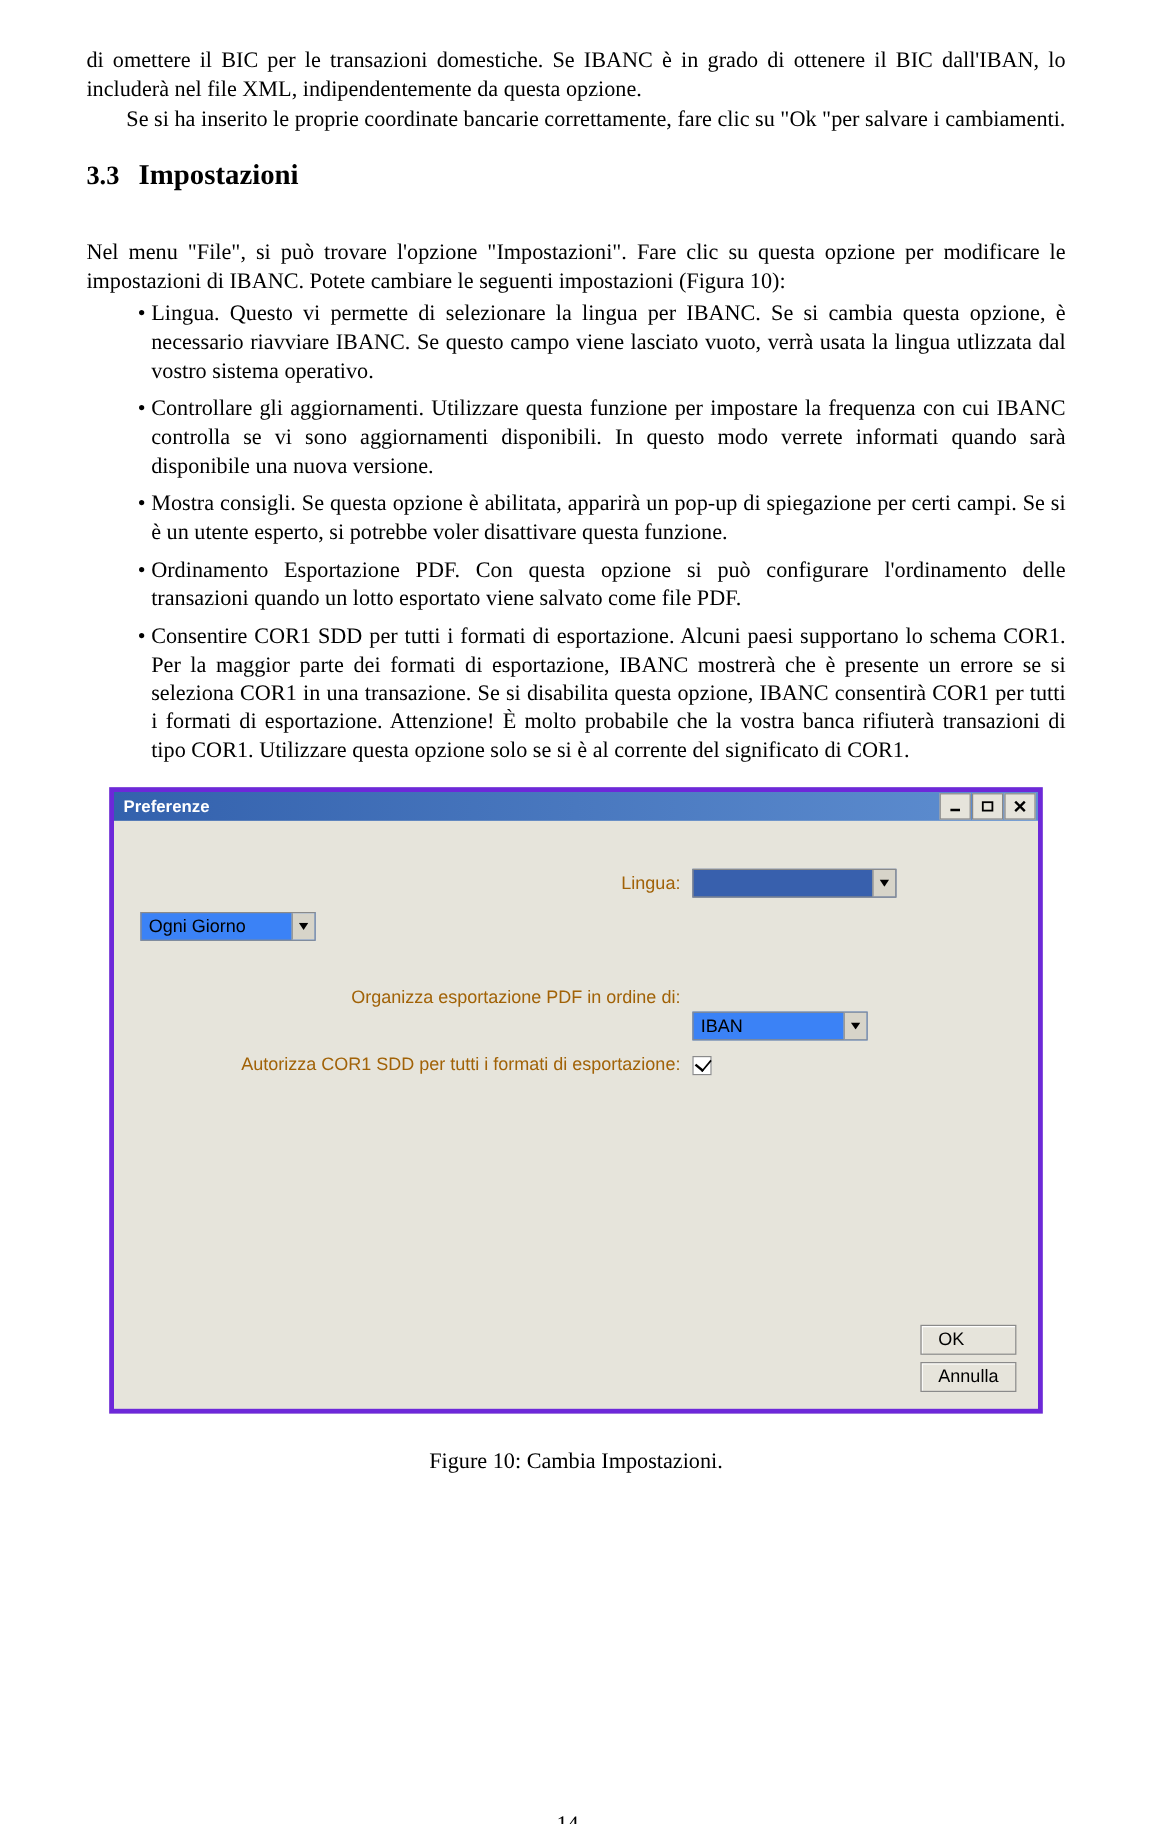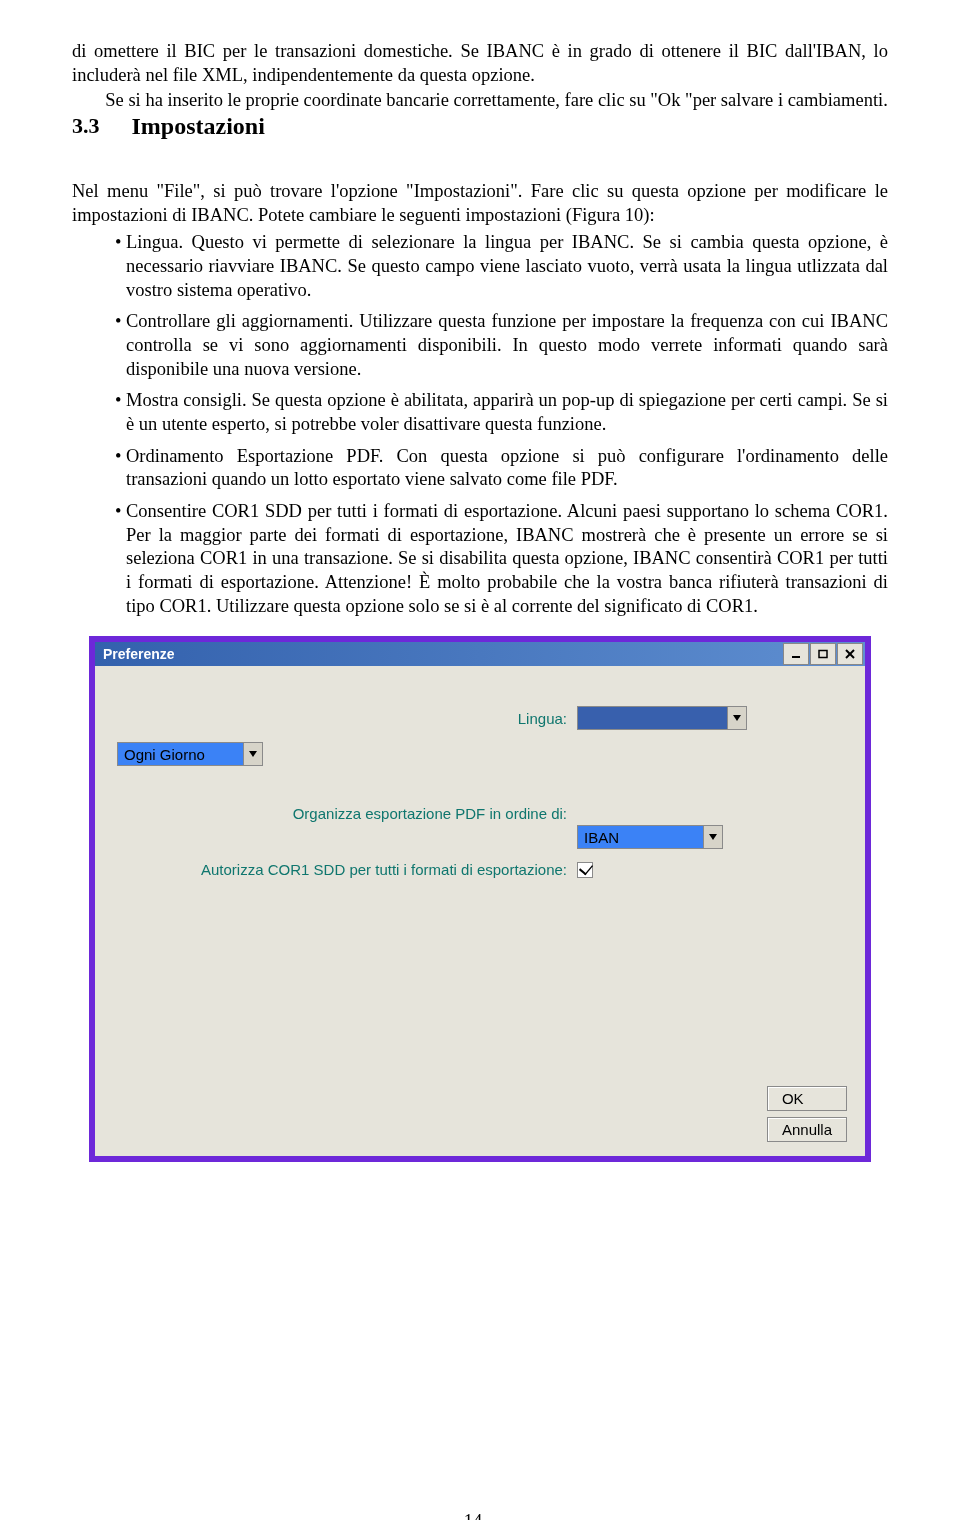--- a/index.html
+++ b/index.html
@@ -7,36 +7,36 @@
     width:960px;
     min-height:1520px;
     position:relative;
     font-family:"Times New Roman",Times,serif;
     color:#000;
     box-sizing:border-box;
     padding:0 72px 0 72px;
   }
   .body-text{font-size:18.5px;line-height:1.28;text-align:justify;margin-top:40px;}
   .para-indent{text-indent:1.8em;}
-  .sec-row{display:flex;gap:32px;margin-bottom:10px;}
+  .sec-row{display:flex;gap:16px;margin-top:20px;margin-bottom:10px;}
   .sec-num{font-family:"Times New Roman",serif;font-weight:bold;font-size:22px;}
   .sec-title{font-family:"Times New Roman",serif;font-weight:bold;font-size:24px;}
   ul.bullets{margin:4px 0 0 0;padding-left:54px;}
   ul.bullets>li{font-size:18.5px;line-height:1.28;text-align:justify;margin-bottom:8px;}
   ul.bullets>li::marker{content:"• ";}
 
   
   .figwrap{margin-top:18px;}
   .prefs-window{
     width:770px;margin:0 auto;
     font-family:Verdana,Arial,sans-serif;
     font-size:14px;
     color:#000;
     background:#e6e4db;
-    border:6px solid #6d28d9;
+    border:4px solid #6d28d9;
     box-shadow:none;
     position:relative;
   }
   .titlebar{
     display:flex;align-items:center;
     height:24px;
     background:linear-gradient(to right,#3361ad,#5f8fd1);
     padding:0 2px;
   }
   .titlebar .title{
@@ -55,21 +55,21 @@
     min-height:490px;
     box-sizing:border-box;
     position:relative;
   }
   .form-row{
     display:flex;align-items:center;
     margin-bottom:12px;
   }
   .form-label{
     width:450px;text-align:right;padding-right:10px;
-    font-size:15px;color:#0f766e;
+    font-size:15px;color:#a16207;
     font-family:Verdana,Arial,sans-serif;
   }
   .dd{
     display:flex;align-items:center;
     border:1px solid #8a8a8a;
     background:#3b82f6;
     height:22px;
   }
   .dd-lang{width:168px;background:#3860ad;}
   .dd-lang .dd-text{color:#fff;}
@@ -206,17 +206,18 @@
           <span class="cb checked"></span>
         </div>
 
         <div class="button-bar">
           <div class="btn">OK</div>
           <div class="btn">Annulla</div>
         </div>
       </div>
     </div>
 
+    <div class="fig-caption">Figure 10: Cambia Impostazioni.</div>
   </div>
 
   <div class="page-num">14</div>
 
 </div>
 
 </body></html>

